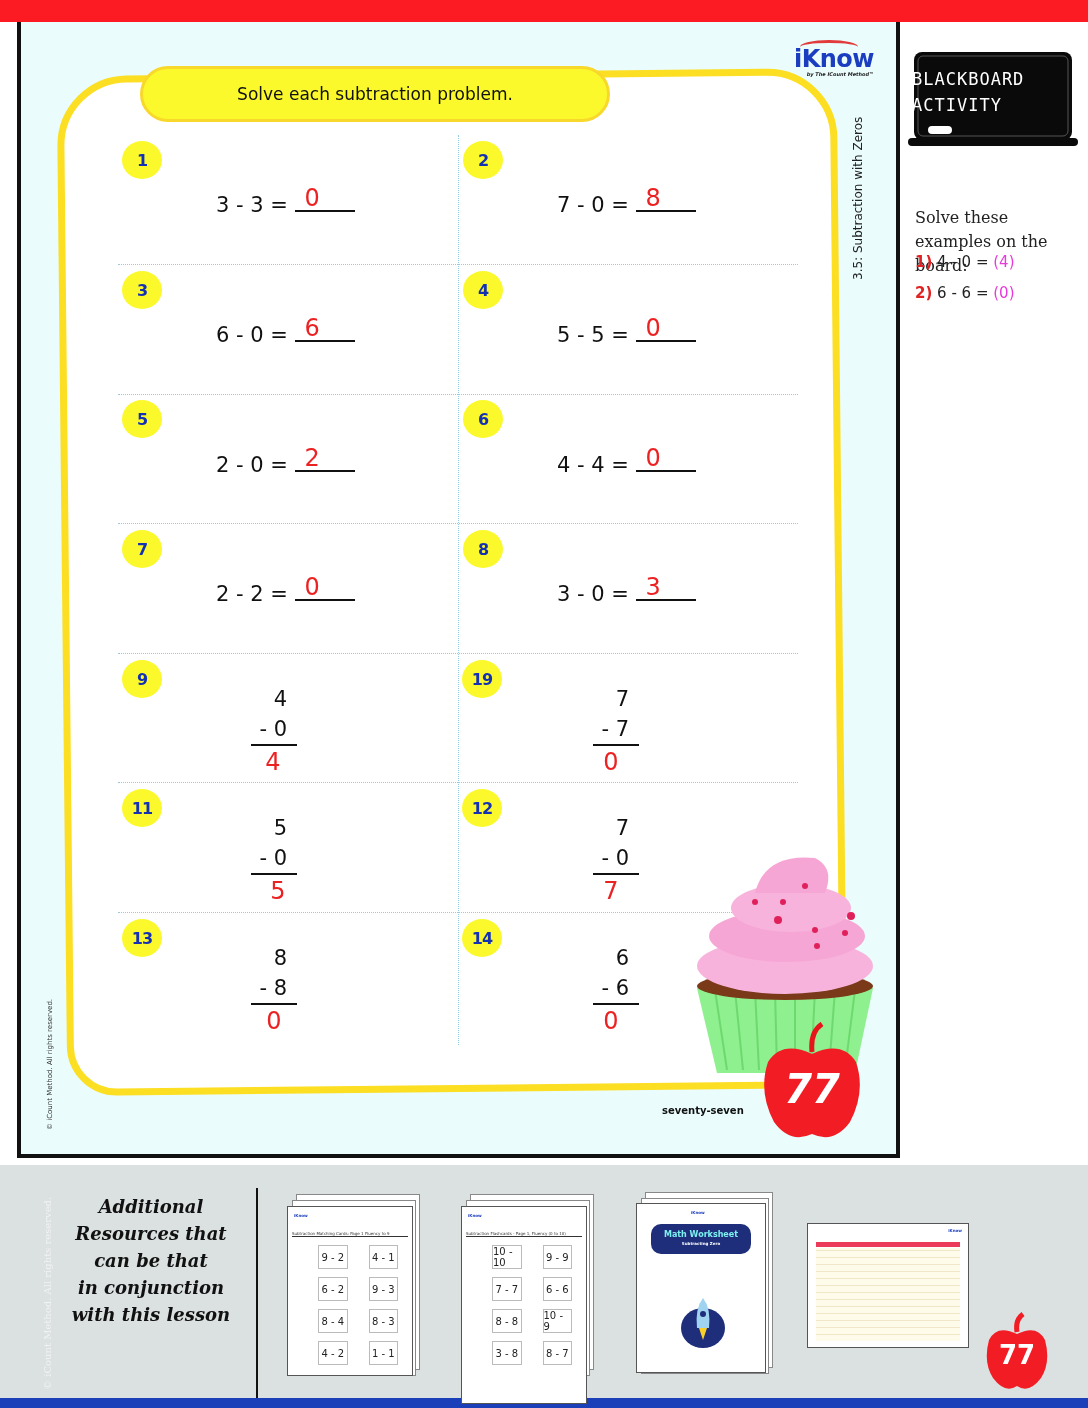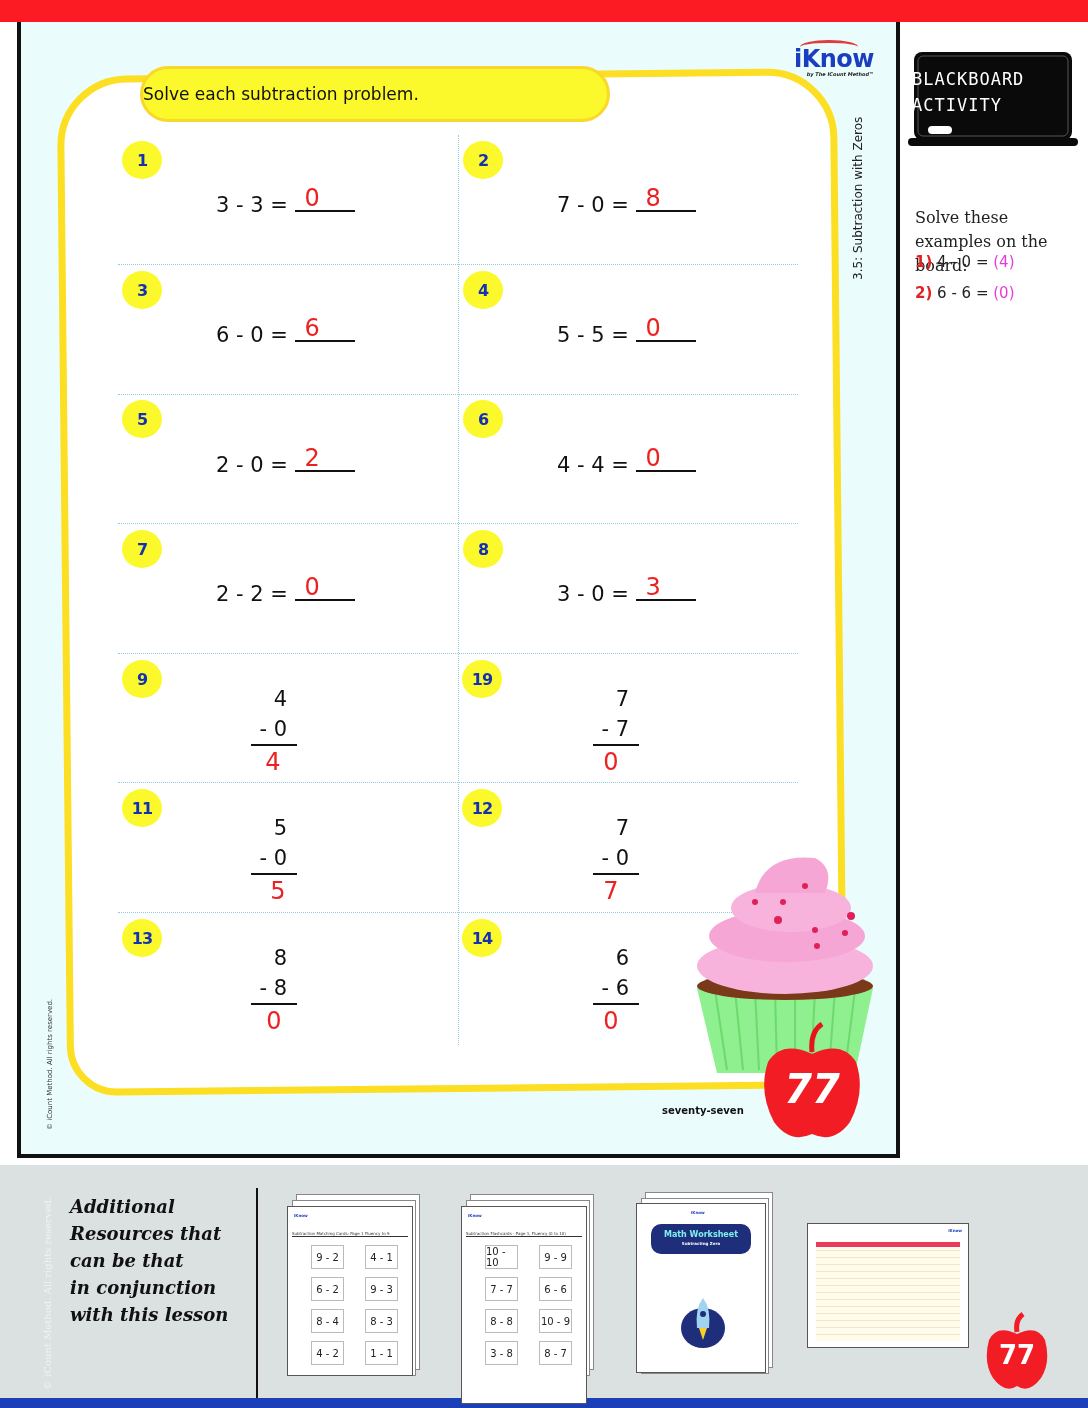--- a/index.html
+++ b/index.html
@@ -4,21 +4,21 @@
 <style>
   * { box-sizing: border-box; margin: 0; padding: 0; }
   body { width: 1088px; height: 1408px; background: #ffffff; position: relative; overflow: hidden; font-family: "DejaVu Sans", sans-serif; }
 
   .top-bar { position: absolute; left: 0; top: 0; width: 1088px; height: 22px; background: #fc1b22; }
 
   .panel { position: absolute; left: 17px; top: 22px; width: 883px; height: 1136px; background: #eafcfc; border-left: 4px solid #111; border-right: 4px solid #111; border-bottom: 4px solid #111; }
 
   .card { position: absolute; left: 62px; top: 72px; width: 780px; height: 1020px; background: #ffffff; border: 7px solid #fcde22; border-radius: 70px 70px 50px 50px; transform: rotate(-0.6deg); }
 
-  .instruction-pill { position: absolute; left: 140px; top: 66px; width: 470px; height: 56px; background: #fbf92b; border: 3px solid #f8d82a; border-radius: 28px; display: flex; align-items: center; font-family: "DejaVu Sans", sans-serif; font-size: 17px; color: #111; }
+  .instruction-pill { position: absolute; left: 140px; top: 66px; width: 470px; height: 56px; background: #fbf92b; border: 3px solid #f8d82a; border-radius: 28px; display: flex; align-items: center; justify-content: center; font-family: "DejaVu Sans", sans-serif; font-size: 17px; color: #111; }
 
   .logo { position: absolute; left: 778px; top: 46px; width: 96px; text-align: right; }
   .logo-main { font-family: "DejaVu Sans", sans-serif; font-weight: bold; font-size: 24px; color: #1b3dbf; letter-spacing: -0.5px; line-height: 26px; position: relative; }
   .logo-arc { position: absolute; left: 22px; top: -6px; width: 58px; height: 14px; border-top: 3px solid #e23b3b; border-radius: 50% 50% 0 0; }
   .logo-sub { font-family: "DejaVu Sans", sans-serif; font-size: 5px; font-style: italic; font-weight: bold; color: #222; margin-top: -1px; }
 
   .vertical-lesson { position: absolute; left: 851px; top: 280px; transform-origin: 0 0; transform: rotate(-90deg); font-family: "DejaVu Sans", sans-serif; font-size: 12px; color: #222; white-space: nowrap; }
 
   .vertical-copyright-panel { position: absolute; left: 46px; top: 1130px; transform-origin: 0 0; transform: rotate(-90deg); font-family: "DejaVu Sans", sans-serif; font-size: 7px; color: #333; white-space: nowrap; }
 
@@ -45,28 +45,28 @@
   .bb-text { position: absolute; left: 912px; top: 66px; width: 160px; text-align: left; font-family: "DejaVu Sans Mono", monospace; font-size: 17px; line-height: 26px; color: #fff; letter-spacing: 1px; }
 
   .bb-instructions { position: absolute; left: 915px; top: 173px; width: 165px; font-family: "DejaVu Serif", serif; font-size: 16px; line-height: 24px; color: #222; margin-top: 33px; }
   .bb-example { position: absolute; left: 915px; font-family: "DejaVu Sans", sans-serif; font-size: 15px; color: #222; }
   .bb-example .num { color: #e02222; font-weight: bold; }
   .bb-example .res { color: #e63ad9; }
 
   .footer { position: absolute; left: 0; top: 1165px; width: 1088px; height: 233px; background: #dbe0e0; }
   .footer-bottom-bar { position: absolute; left: 0; top: 1398px; width: 1088px; height: 10px; background: #1b3fb8; }
   .footer-copyright { position: absolute; left: 42px; top: 1390px; transform-origin: 0 0; transform: rotate(-90deg); font-family: "DejaVu Serif", serif; font-size: 10px; color: #f1f3f3; white-space: nowrap; }
-  .footer-text { position: absolute; left: 70px; top: 1193px; width: 162px; text-align: left; font-family: "DejaVu Serif", serif; font-style: italic; font-weight: bold; font-size: 18px; line-height: 27px; color: #111; }
+  .footer-text { position: absolute; left: 70px; top: 1193px; width: 162px; text-align: center; font-family: "DejaVu Serif", serif; font-style: italic; font-weight: bold; font-size: 18px; line-height: 27px; color: #111; }
   .footer-divider { position: absolute; left: 256px; top: 1188px; height: 210px; border-left: 2px solid #111; }
 
   .resource { position: absolute; background: #fff; border: 1px solid #555; }
   .resource-stack { position: absolute; background: #fff; border: 1px solid #888; }
   .res-header { position: absolute; left: 6px; top: 6px; font-size: 4px; color: #1b3dbf; font-family: "DejaVu Sans", sans-serif; font-weight: bold; }
   .res-title { position: absolute; left: 4px; top: 24px; right: 4px; font-size: 4px; color: #333; border-bottom: 1px solid #333; font-family: "DejaVu Sans", sans-serif; white-space: nowrap; overflow: hidden; }
-  .card-grid { position: absolute; left: 23px; top: 38px; right: 14px; display: grid; grid-template-columns: 1fr 1fr; gap: 8px 21px; }
+  .card-grid { position: absolute; left: 30px; top: 38px; right: 14px; display: grid; grid-template-columns: 1fr 1fr; gap: 8px 21px; }
   .flash { height: 24px; border: 1px solid #bbb; display: flex; align-items: center; justify-content: center; font-family: "DejaVu Sans", sans-serif; font-size: 10px; color: #222; }
 
   .ws-banner { position: absolute; left: 14px; top: 20px; width: 100px; height: 30px; background: #1e2e7a; border-radius: 10px; color: #7ef0f0; font-family: "DejaVu Sans", sans-serif; font-weight: bold; font-size: 8px; text-align: center; padding-top: 6px; }
   .ws-sub { display: block; color: #fff; font-size: 4px; margin-top: 2px; }
 
   .apple-small { position: absolute; left: 985px; top: 1312px; width: 64px; height: 78px; }
   .apple-small-num { position: absolute; left: 0; top: 28px; width: 64px; text-align: center; font-family: "DejaVu Sans", sans-serif; font-weight: bold; font-size: 26px; color: #fff; }
 </style>
 </head>
 <body>

